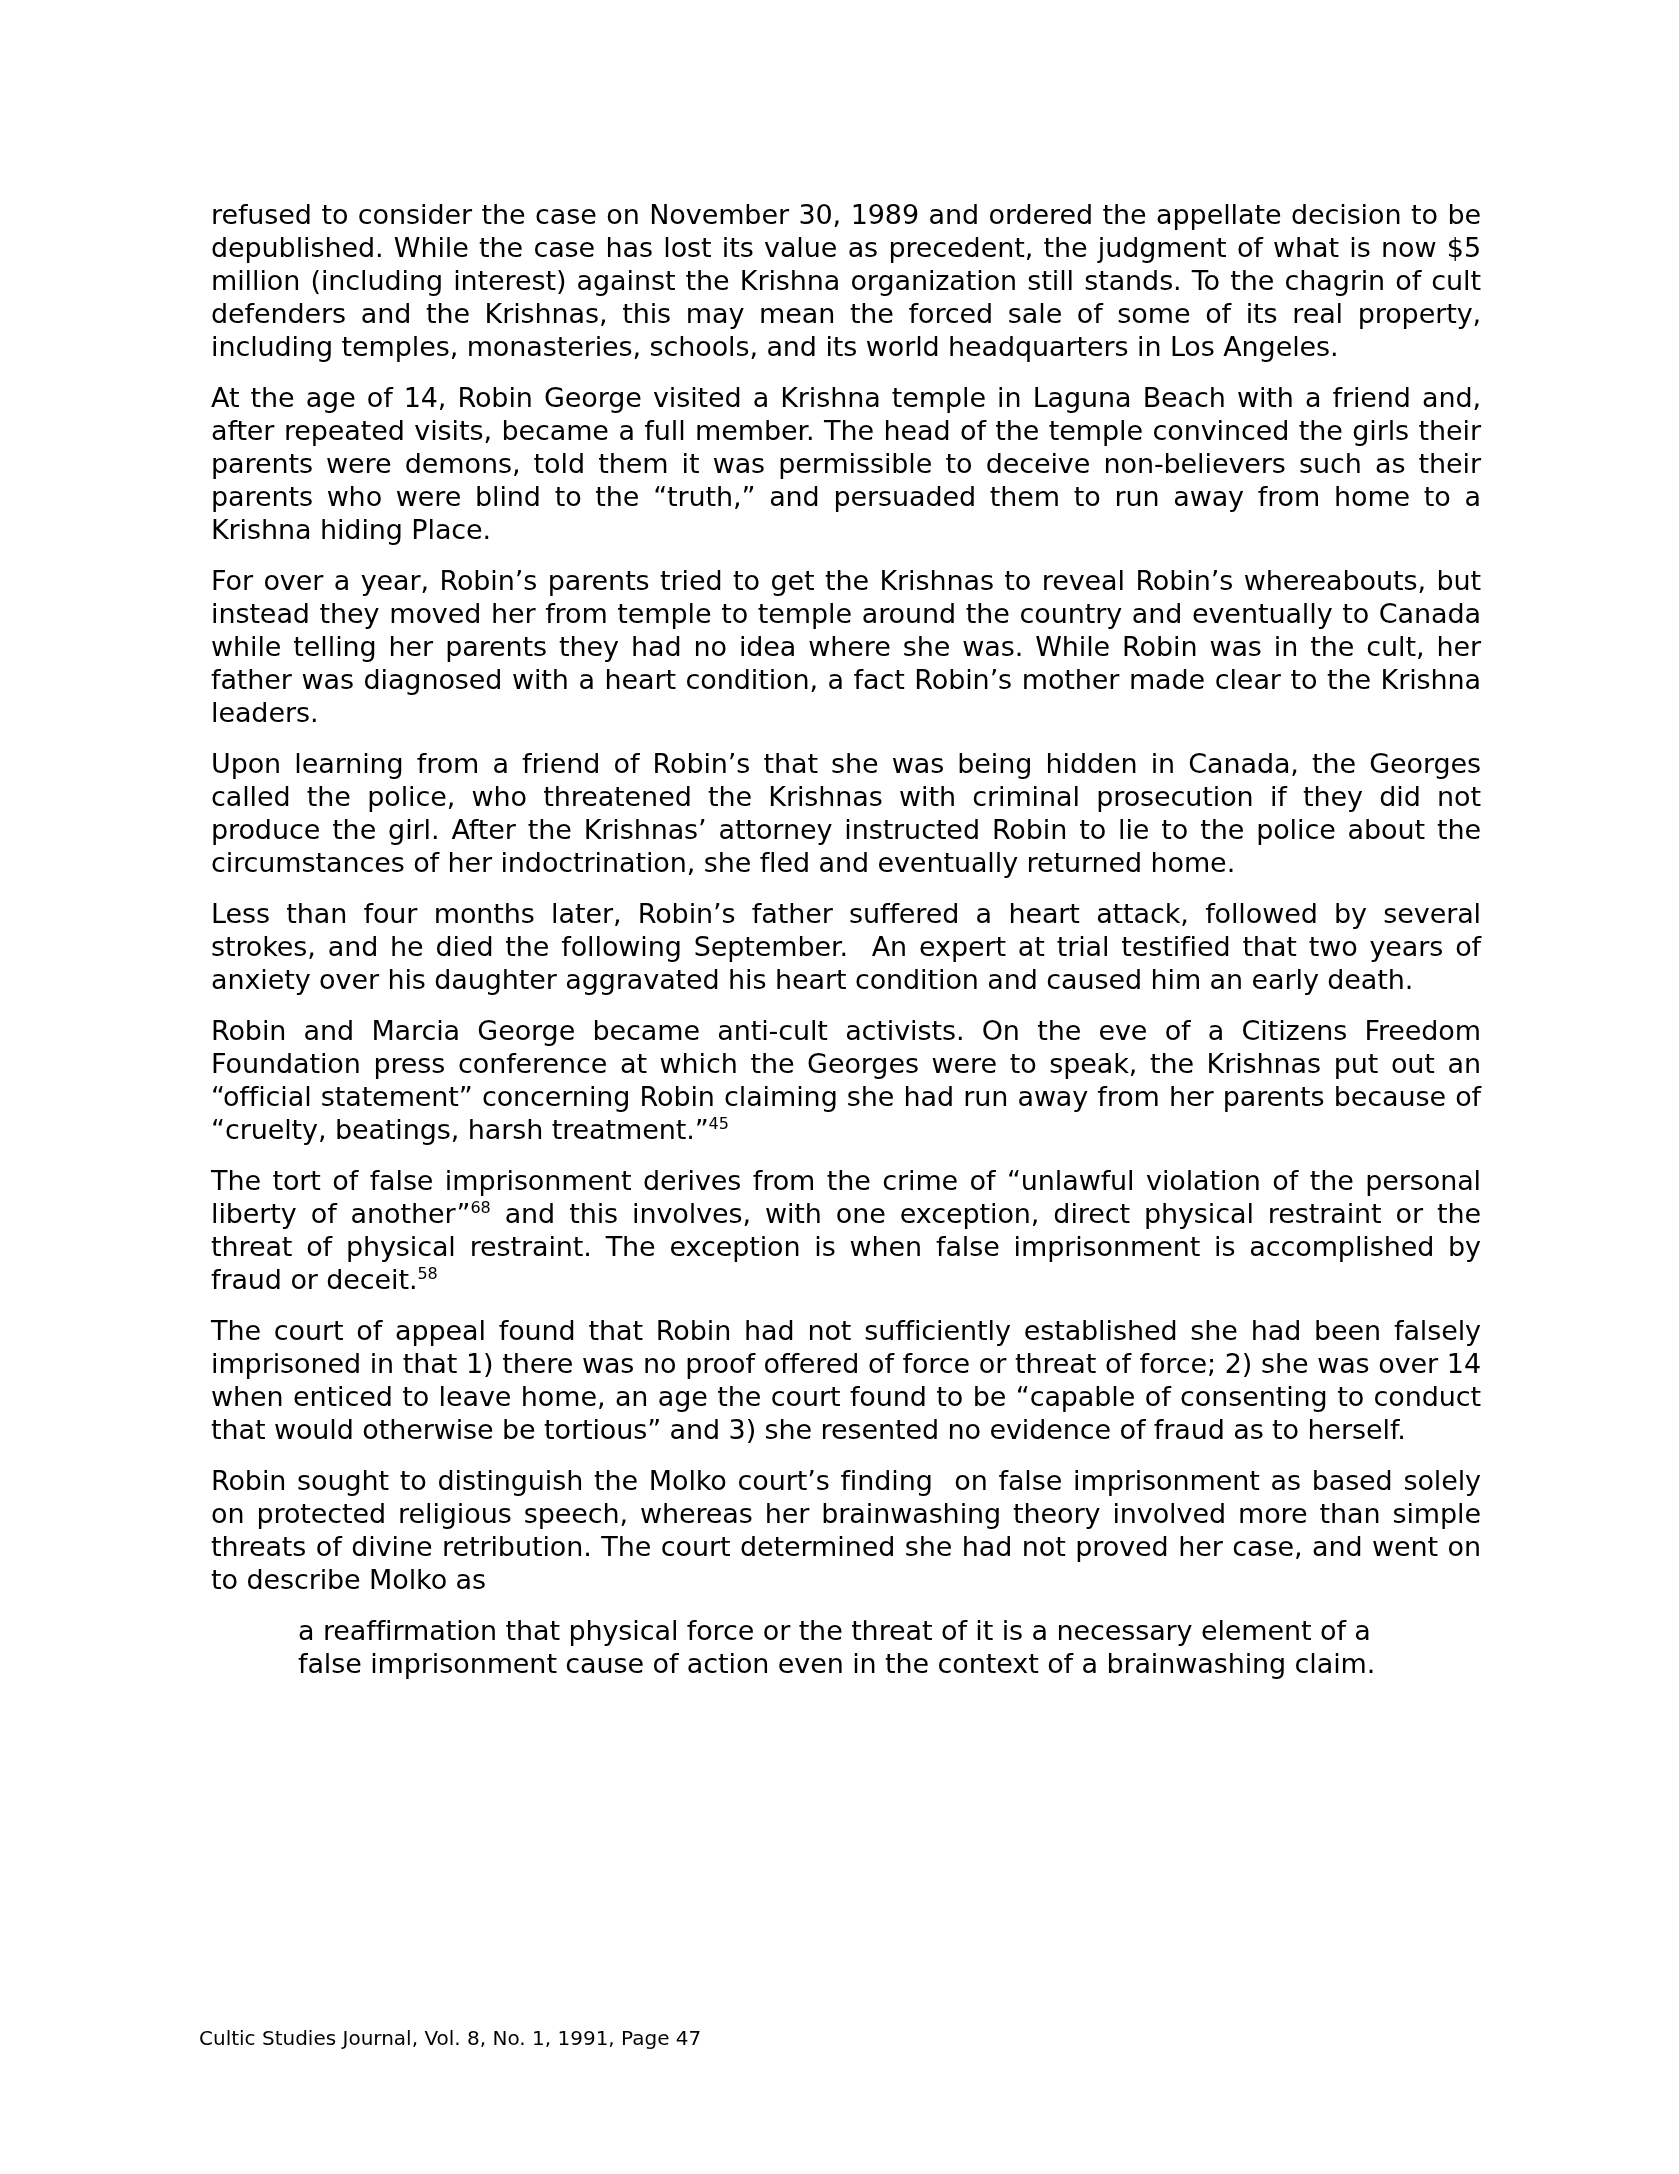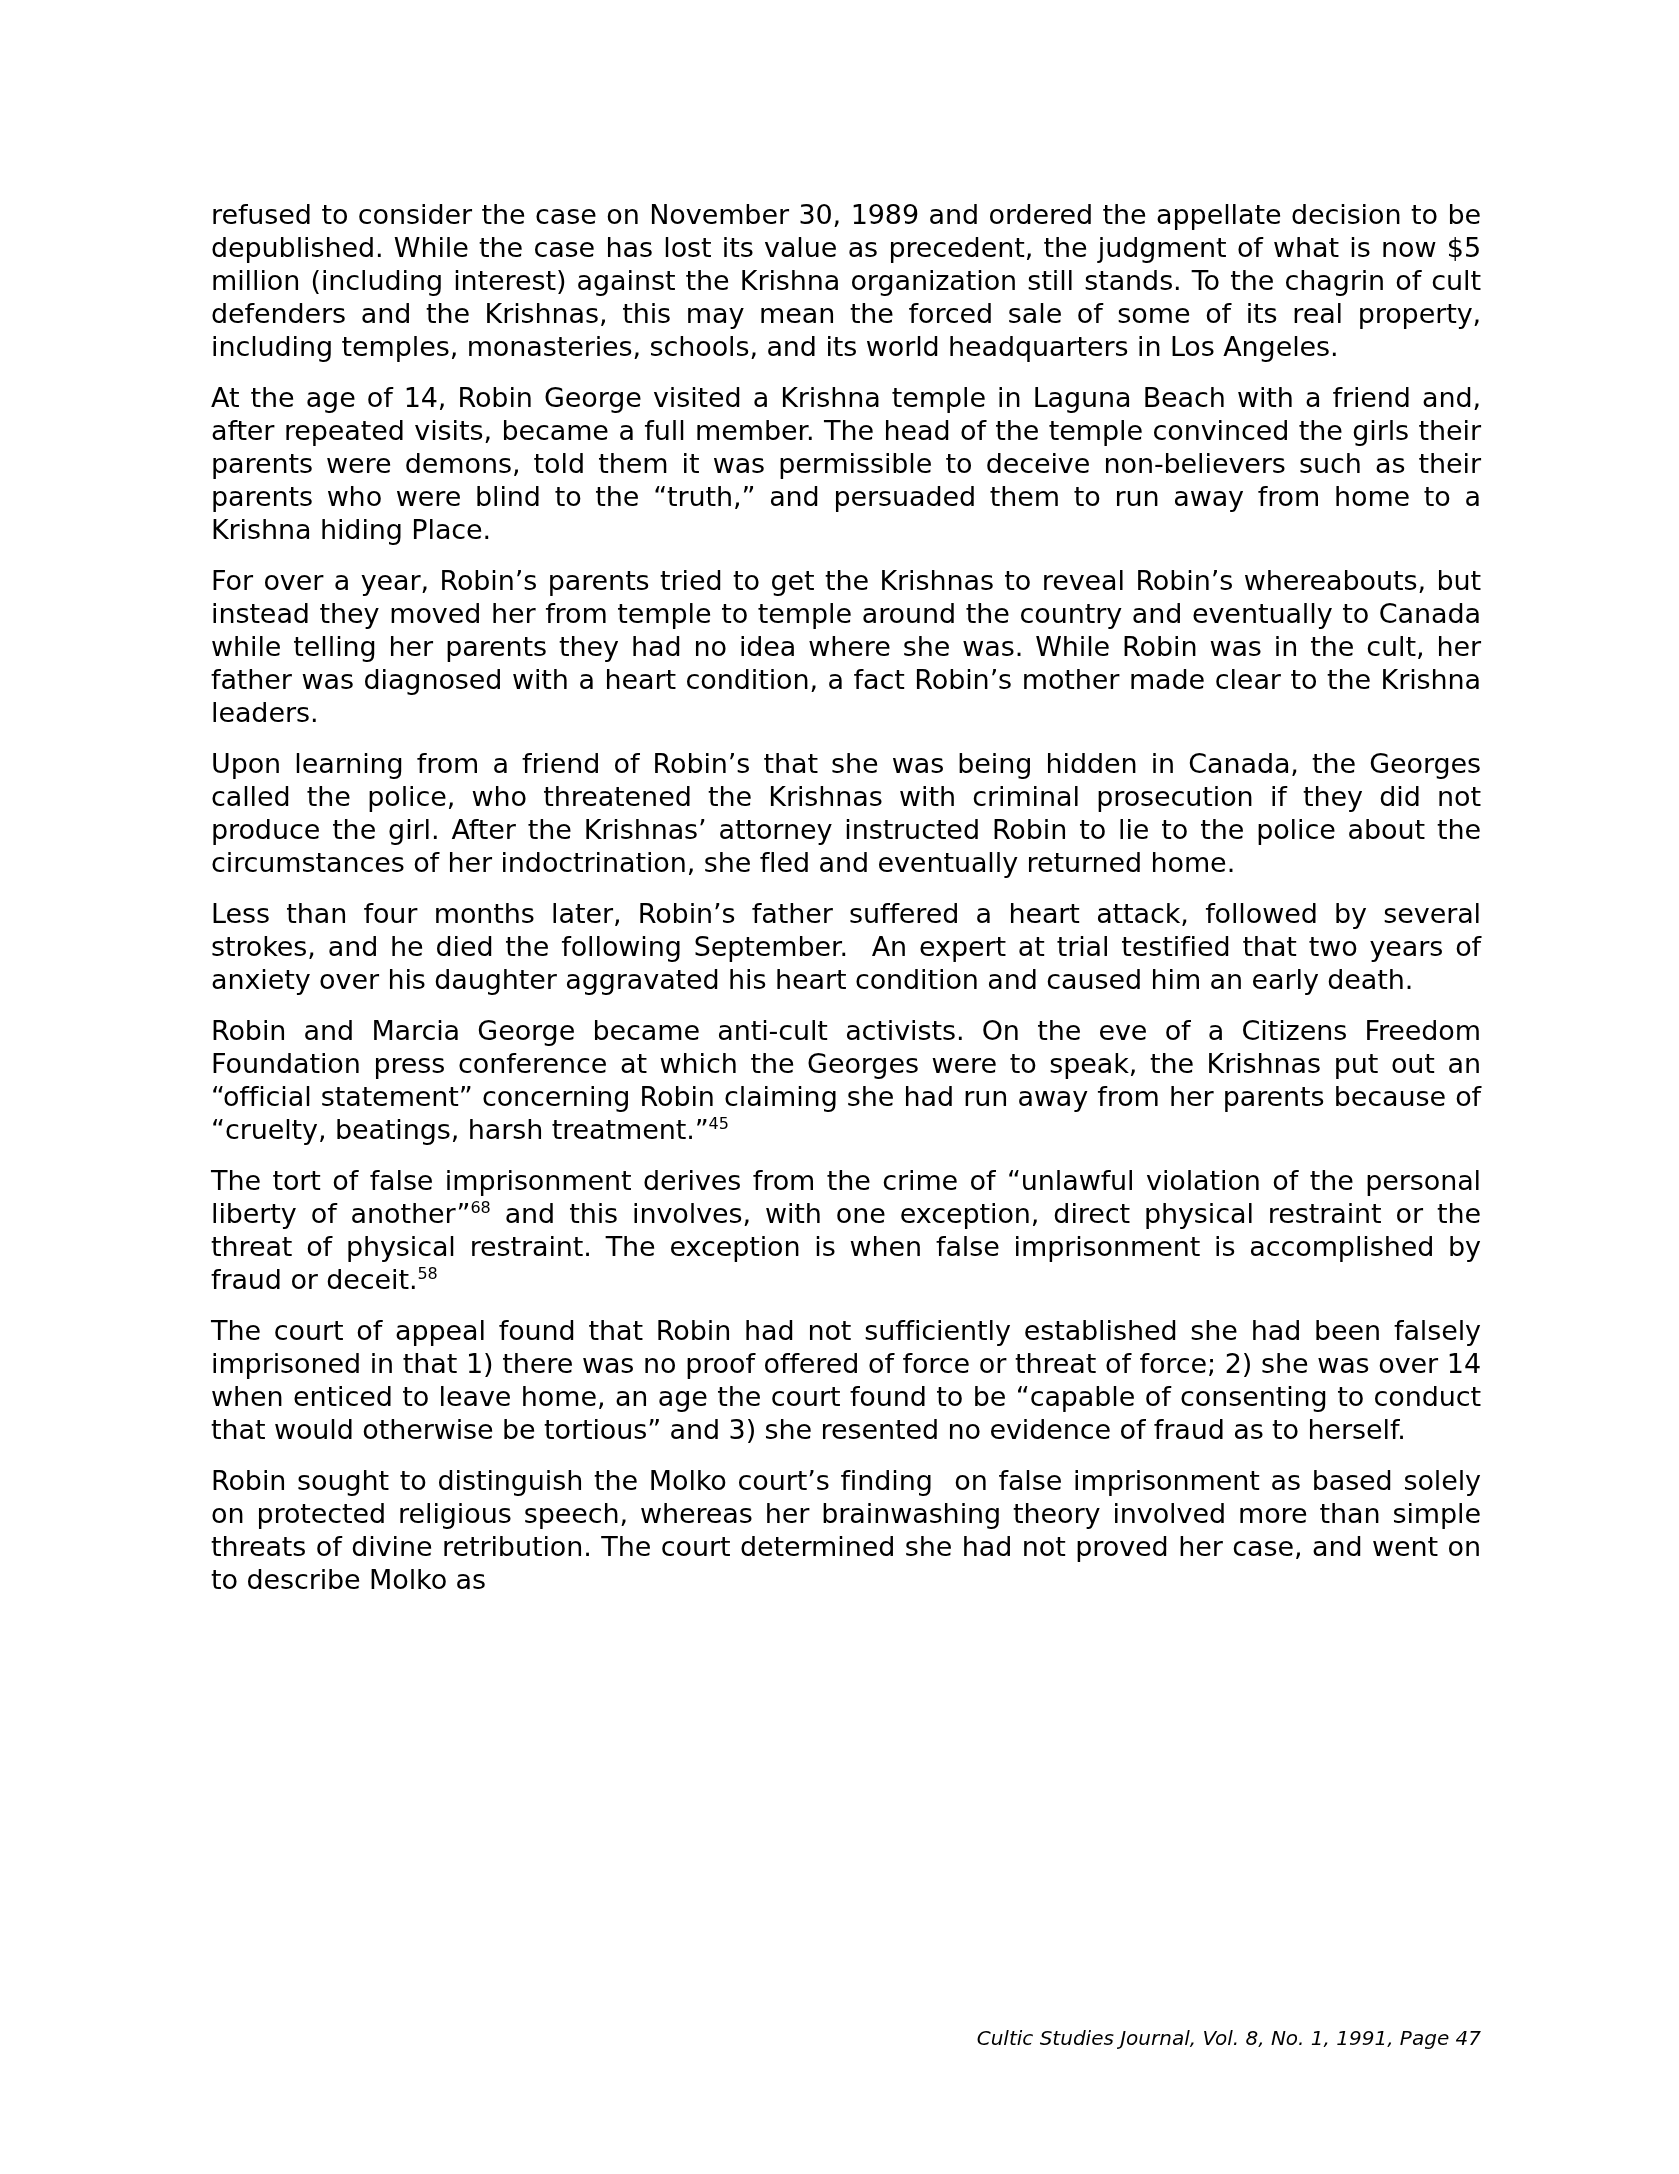--- a/index.html
+++ b/index.html
@@ -42,35 +42,35 @@
     font-size: 27px;
     line-height: 33px;
     text-align: left;
     letter-spacing: -0.1px;
   }
   .footer {
     position: absolute;
     left: 199px;
     width: 1282px;
     top: 2024px;
-    text-align: right;
-    font-style: italic;
+    text-align: left;
     font-size: 20px;
     line-height: 28px;
   }
 </style>
 </head>
 <body>
 
 <div class="page">
   <p class="para"><span>refused to consider the case on November 30, 1989 and ordered the appellate decision to be depublished. While the case has lost its value as precedent, the judgment of what is now $5 million (including interest) against the Krishna organization still stands. To the chagrin of cult defenders and the Krishnas, this may mean the forced sale of some of its real property, including temples, monasteries, schools, and its world headquarters in Los Angeles.</span></p>
   <p class="para"><span>At the age of 14, Robin George visited a Krishna temple in Laguna Beach with a friend and, after repeated visits, became a full member. The head of the temple convinced the girls their parents were demons, told them it was permissible to deceive non-believers such as their parents who were blind to the “truth,” and persuaded them to run away from home to a Krishna hiding Place.</span></p>
   <p class="para"><span>For over a year, Robin’s parents tried to get the Krishnas to reveal Robin’s whereabouts, but instead they moved her from temple to temple around the country and eventually to Canada while telling her parents they had no idea where she was. While Robin was in the cult, her father was diagnosed with a heart condition, a fact Robin’s mother made clear to the Krishna leaders.</span></p>
   <p class="para"><span>Upon learning from a friend of Robin’s that she was being hidden in Canada, the Georges called the police, who threatened the Krishnas with criminal prosecution if they did not produce the girl. After the Krishnas’ attorney instructed Robin to lie to the police about the circumstances of her indoctrination, she fled and eventually returned home.</span></p>
   <p class="para"><span>Less than four months later, Robin’s father suffered a heart attack, followed by several strokes, and he died the following September.&nbsp; An expert at trial testified that two years of anxiety over his daughter aggravated his heart condition and caused him an early death.</span></p>
   <p class="para"><span>Robin and Marcia George became anti-cult activists. On the eve of a Citizens Freedom Foundation press conference at which the Georges were to speak, the Krishnas put out an “official statement” concerning Robin claiming she had run away from her parents because of “cruelty, beatings, harsh treatment.”</span><sup>45</sup></p>
   <p class="para"><span>The tort of false imprisonment derives from the crime of “unlawful violation of the personal liberty of another”</span><sup>68</sup><span> and this involves, with one exception, direct physical restraint or the threat of physical restraint. The exception is when false imprisonment is accomplished by fraud or deceit.</span><sup>58</sup></p>
   <p class="para"><span>The court of appeal found that Robin had not sufficiently established she had been falsely imprisoned in that 1) there was no proof offered of force or threat of force; 2) she was over 14 when enticed to leave home, an age the court found to be “capable of consenting to conduct that would otherwise be tortious” and 3) she resented no evidence of fraud as to herself.</span></p>
   <p class="para"><span>Robin sought to distinguish the Molko court’s finding&nbsp; on false imprisonment as based solely on protected religious speech, whereas her brainwashing theory involved more than simple threats of divine retribution. The court determined she had not proved her case, and went on to describe Molko as</span></p>
+  <p class="quote">a reaffirmation that physical force or the threat of it is a necessary element of a false imprisonment cause of action even in the context of a brainwashing claim.</p>
 </div>
 
 <div class="footer">Cultic Studies Journal, Vol. 8, No. 1, 1991, Page 47</div>
 
 
 </body></html>

